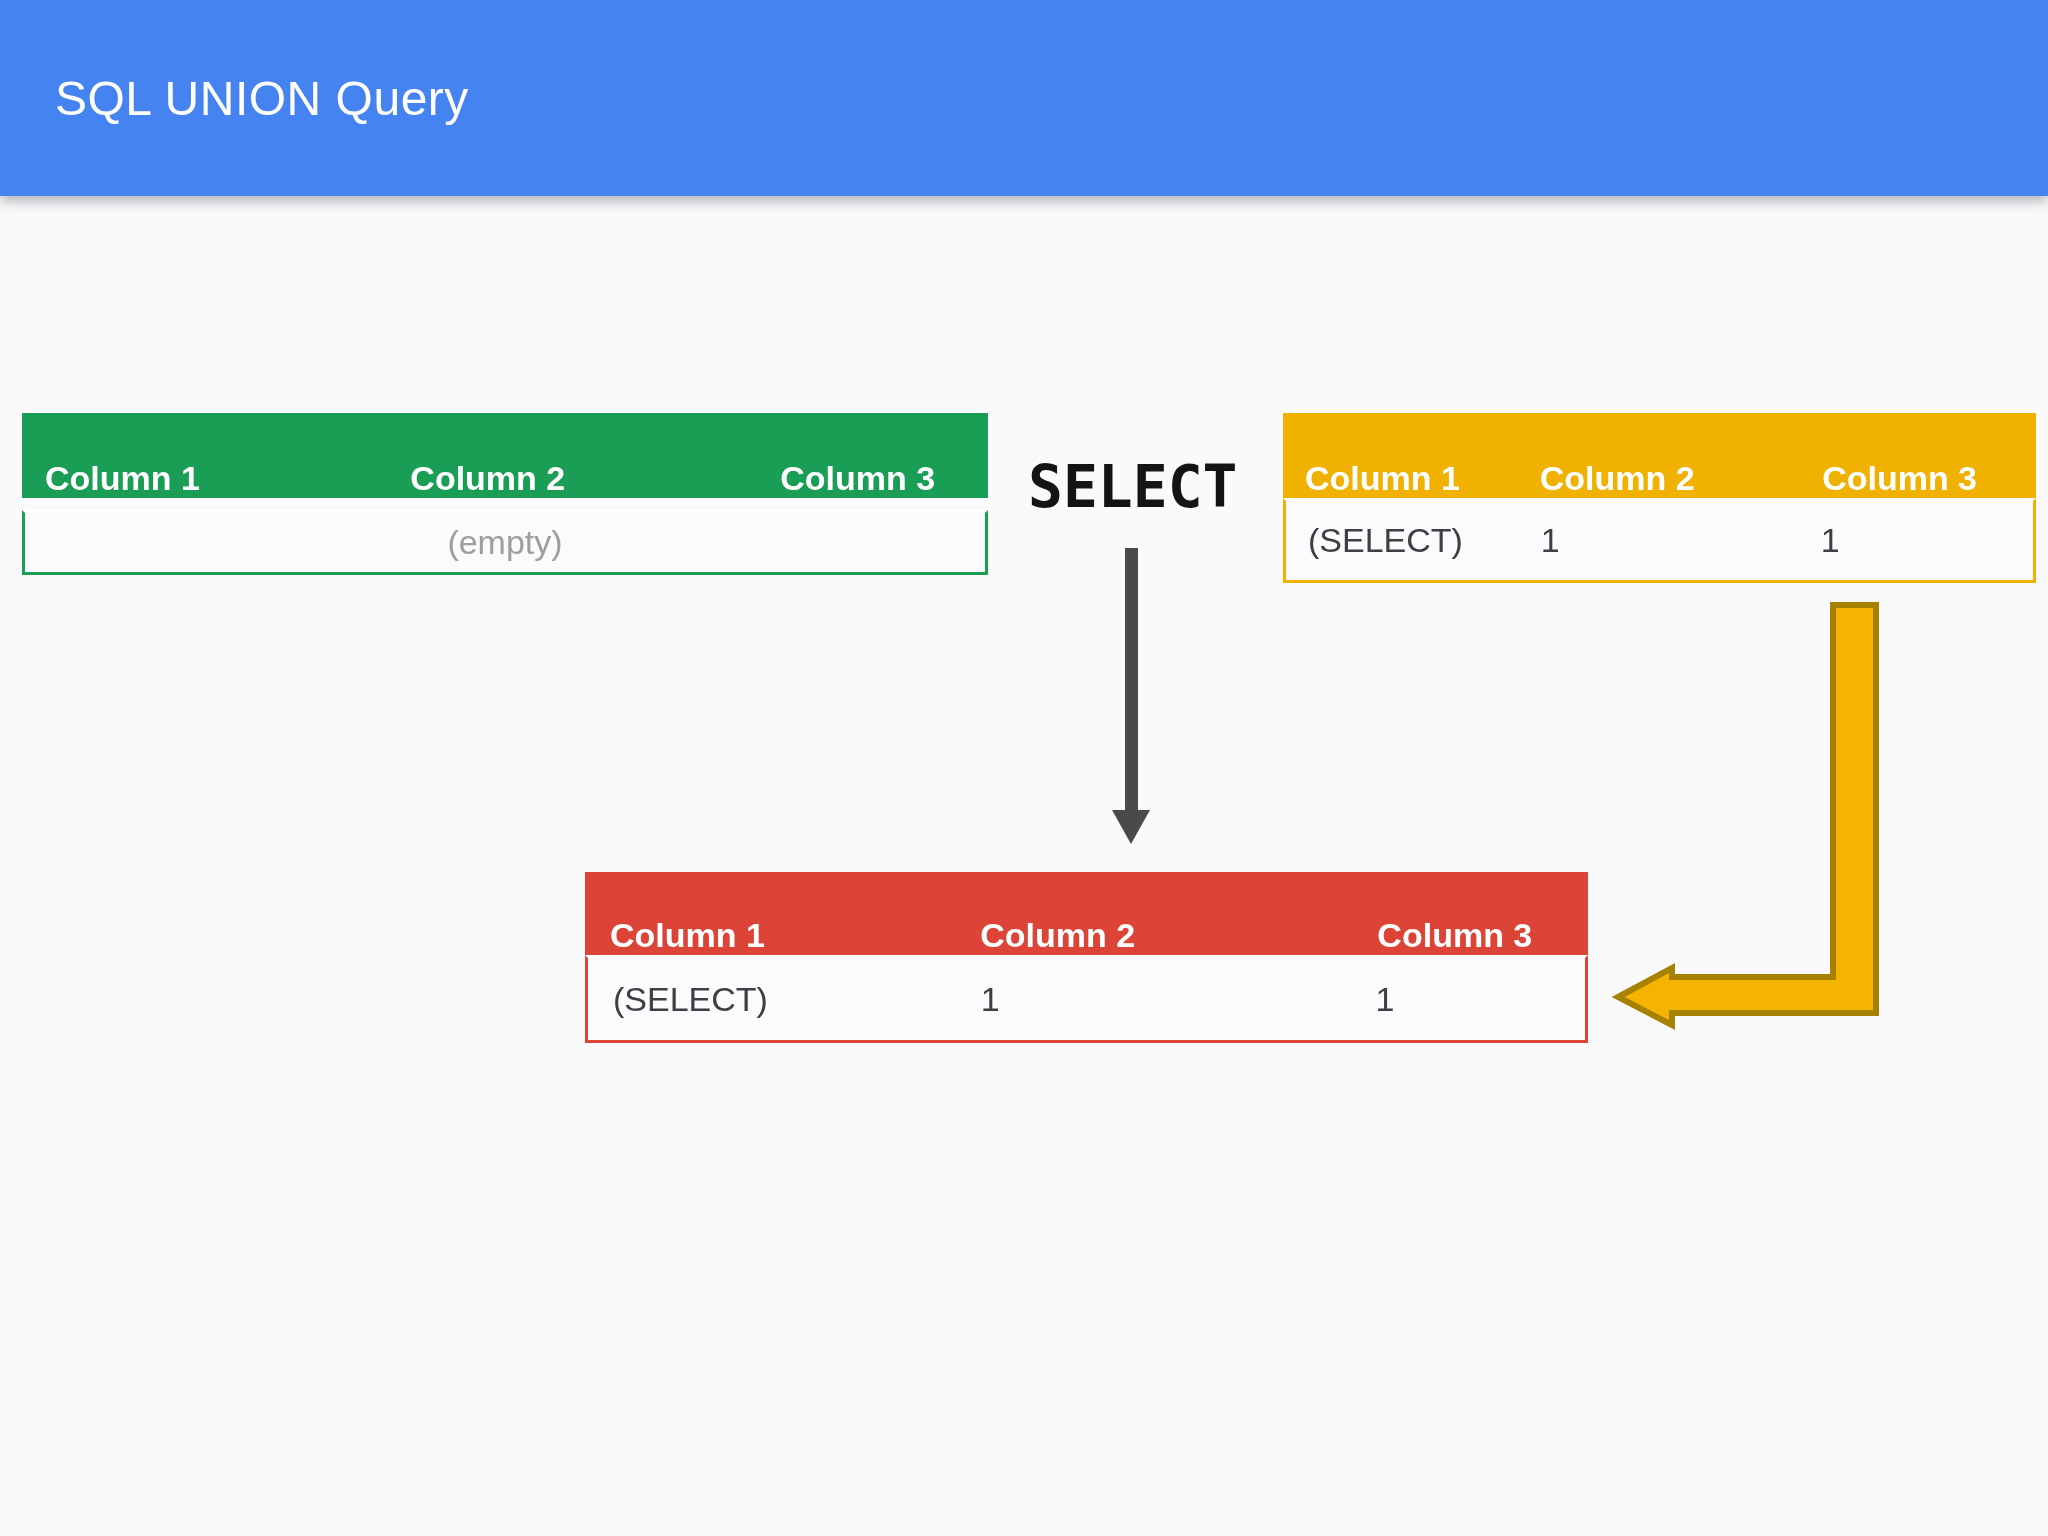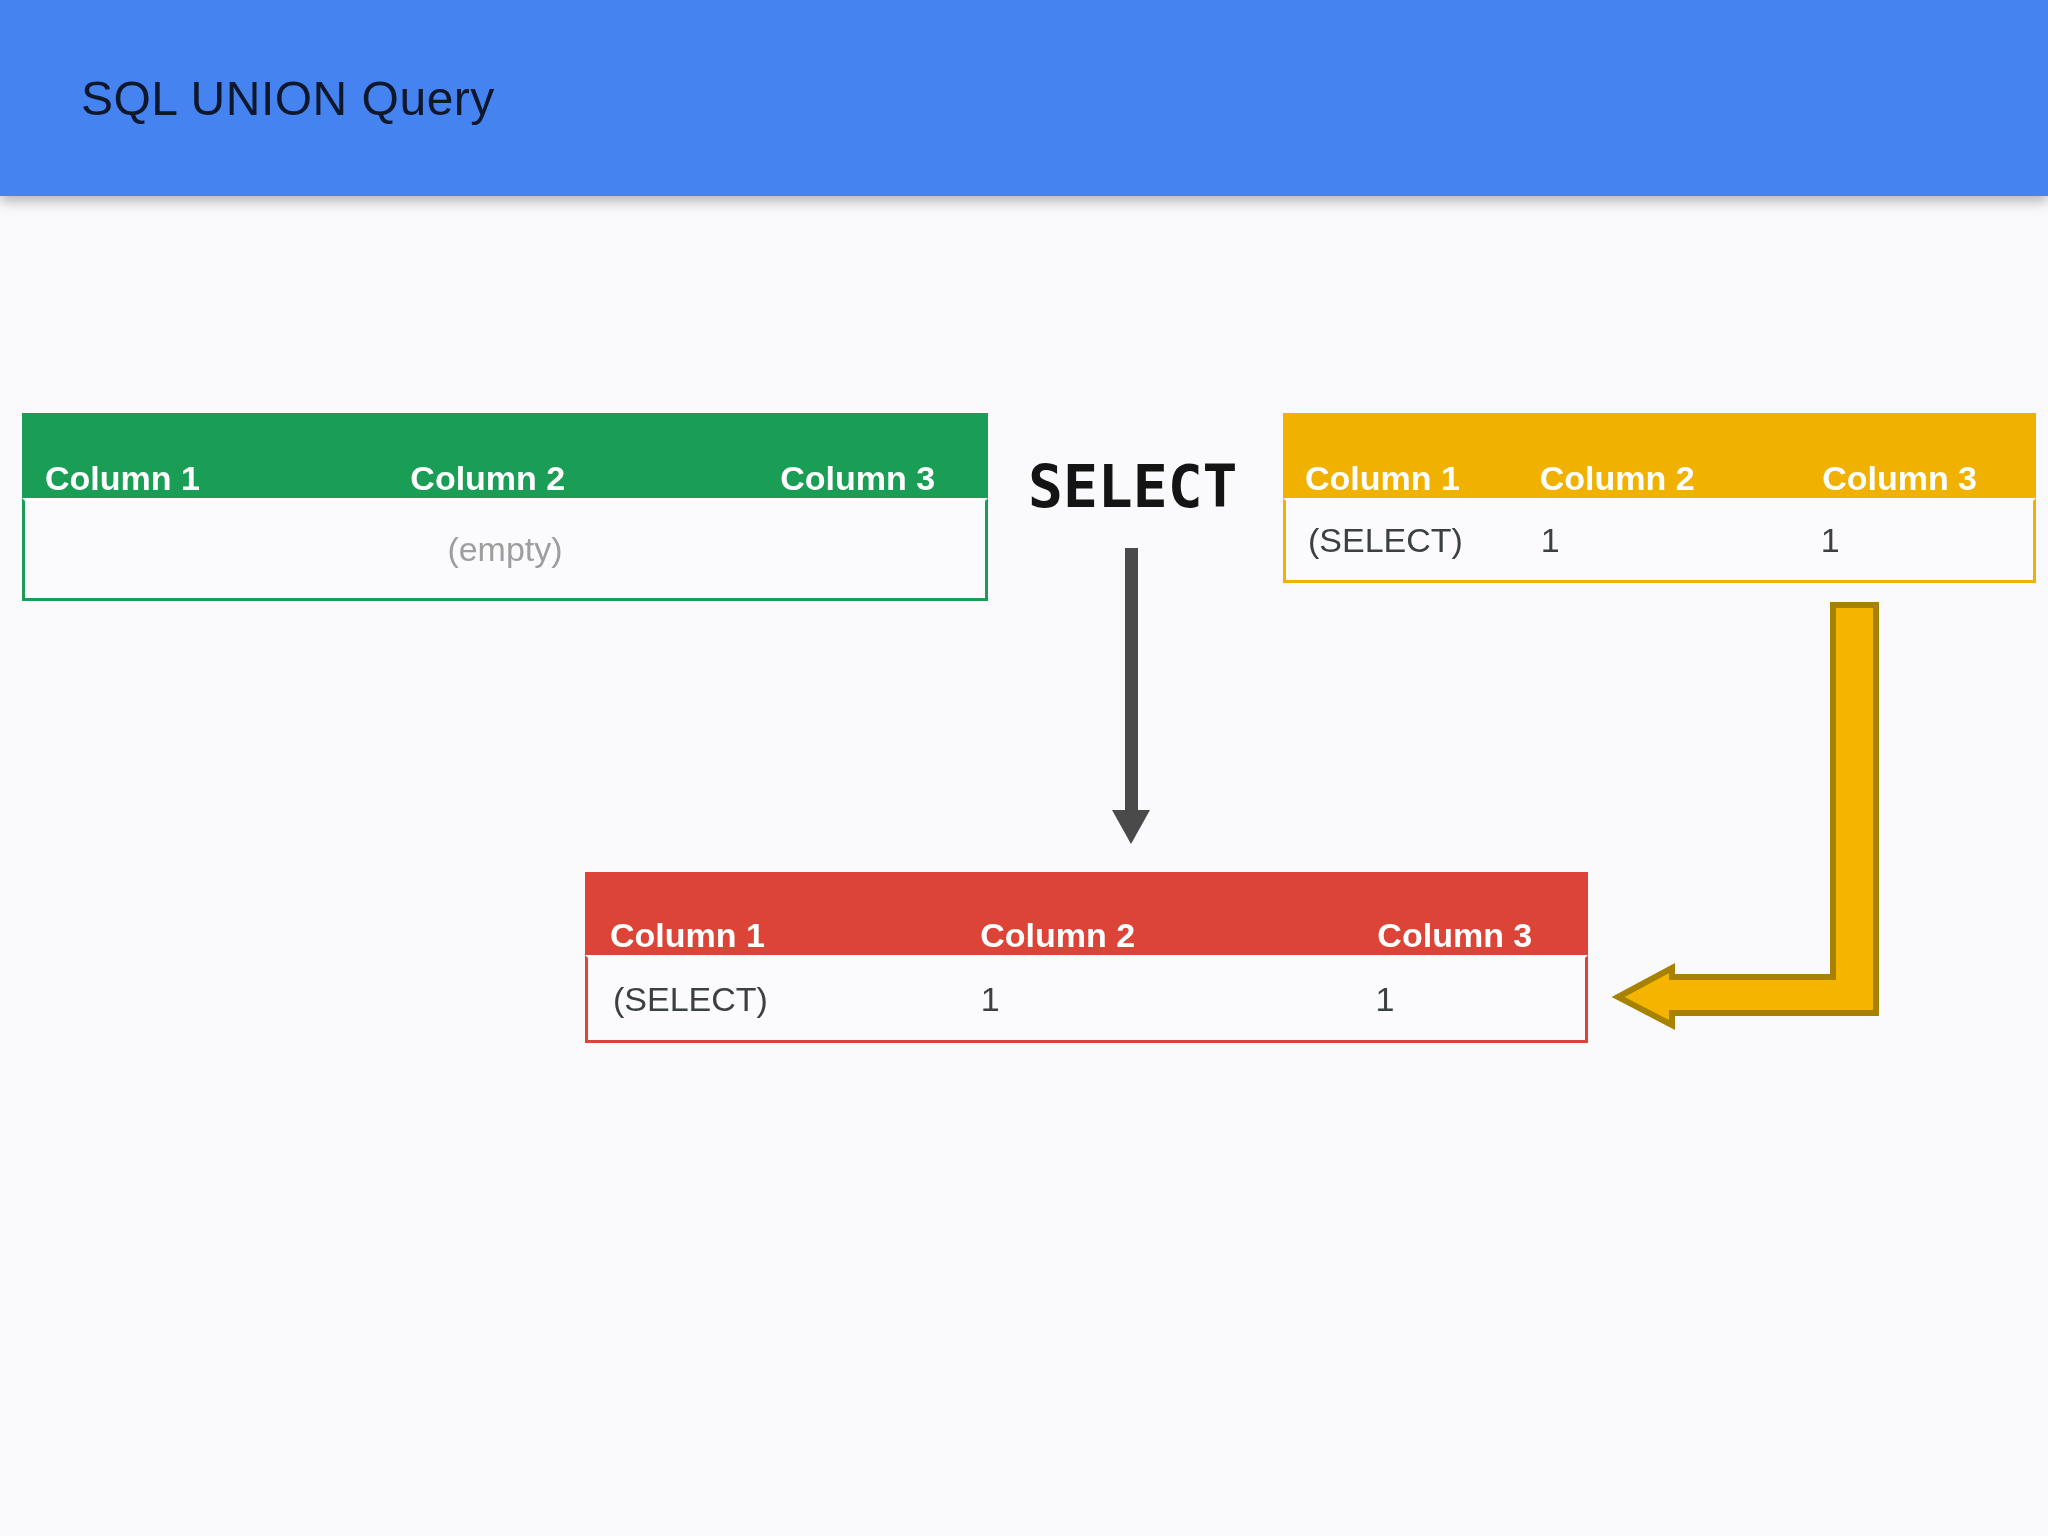--- a/index.html
+++ b/index.html
@@ -2,37 +2,37 @@
 <html><head>
 <meta charset="utf-8">
 <style>
   html,body{margin:0;padding:0;}
   body{font-family:"Liberation Sans",sans-serif;background:#FAF9FB;}
   .canvas{position:relative;width:2048px;height:1536px;background:#FAF9FB;overflow:hidden;}
 
   
   .appbar{position:absolute;left:0;top:0;width:2048px;height:196px;background:#4583F1;
           box-shadow:0 5px 12px rgba(90,90,100,0.45);display:flex;align-items:center;z-index:2;}
-  .appbar .title{color:#0f172a;font-size:48px;font-weight:400;padding-left:81px;letter-spacing:0.5px;}
+  .appbar .title{color:#ffffff;font-size:48px;font-weight:400;padding-left:55px;letter-spacing:0.5px;}
 
   
   .dtable{position:absolute;box-sizing:border-box;}
   .thead{display:flex;align-items:flex-end;height:85px;color:#FFFFFF;font-weight:bold;font-size:34px;}
   .tbody{display:flex;align-items:center;background:#FBFBFD;box-sizing:border-box;
          font-size:34px;color:#3C4043;}
   .cell{box-sizing:border-box;}
 
   
   .t-green{left:22px;top:413px;width:966px;}
   .t-green .thead{background:#1A9D55;}
   .t-green .c1{width:40.2%;padding-left:23px;}
   .t-green .c2{width:38.3%;}
   .t-green .c3{width:21.5%;}
-  .t-green .tbody{height:103px;border:3px solid #1A9D55;border-top:3px solid #FFFFFF;
-                  justify-content:center;}
+  .t-green .tbody{height:65px;border:3px solid #1A9D55;border-top:3px solid #FFFFFF;
+                  justify-content:center;margin-top:12px;}
   .t-green .empty{color:#9E9E9E;}
 
   
   .t-yellow{left:1283px;top:413px;width:753px;}
   .t-yellow .thead{background:#F1B100;}
   .t-yellow .c1{width:34.1%;padding-left:22px;}
   .t-yellow .c2{width:37.5%;}
   .t-yellow .c3{width:28.4%;}
   .t-yellow .tbody{height:85px;border:3px solid #F1B100;border-top:3px solid #FFFFFF;}
 

